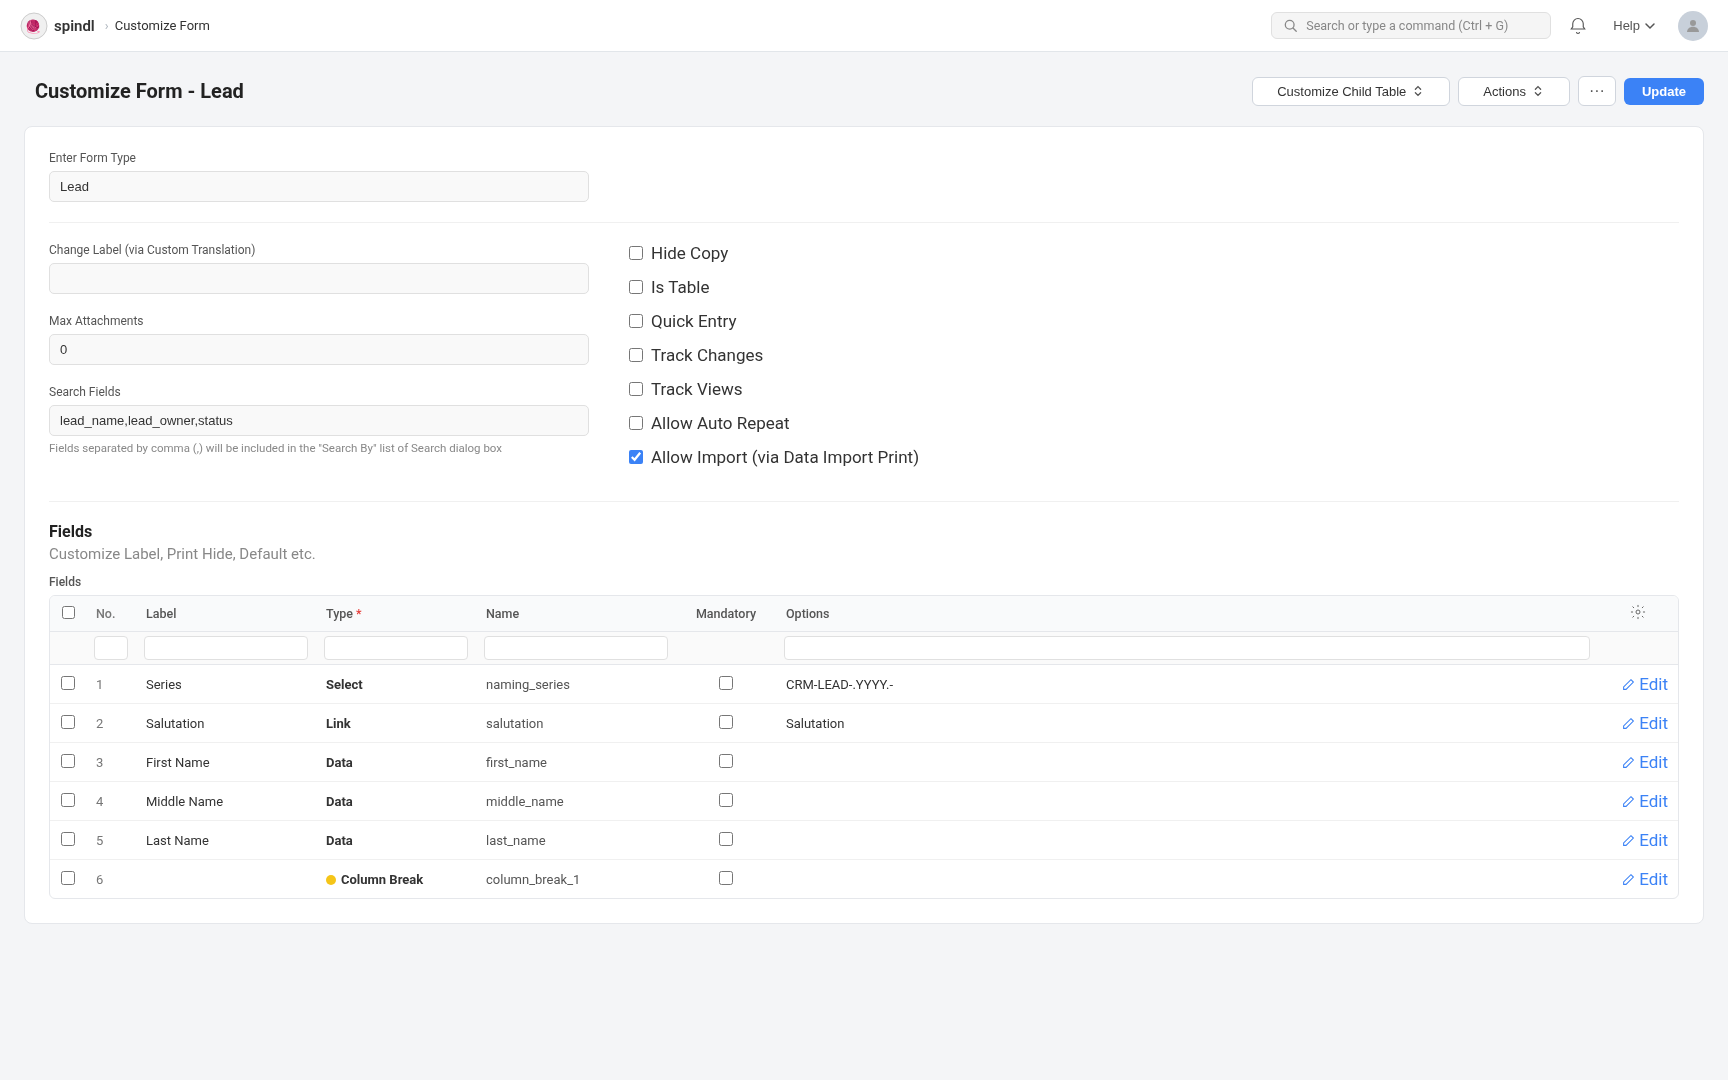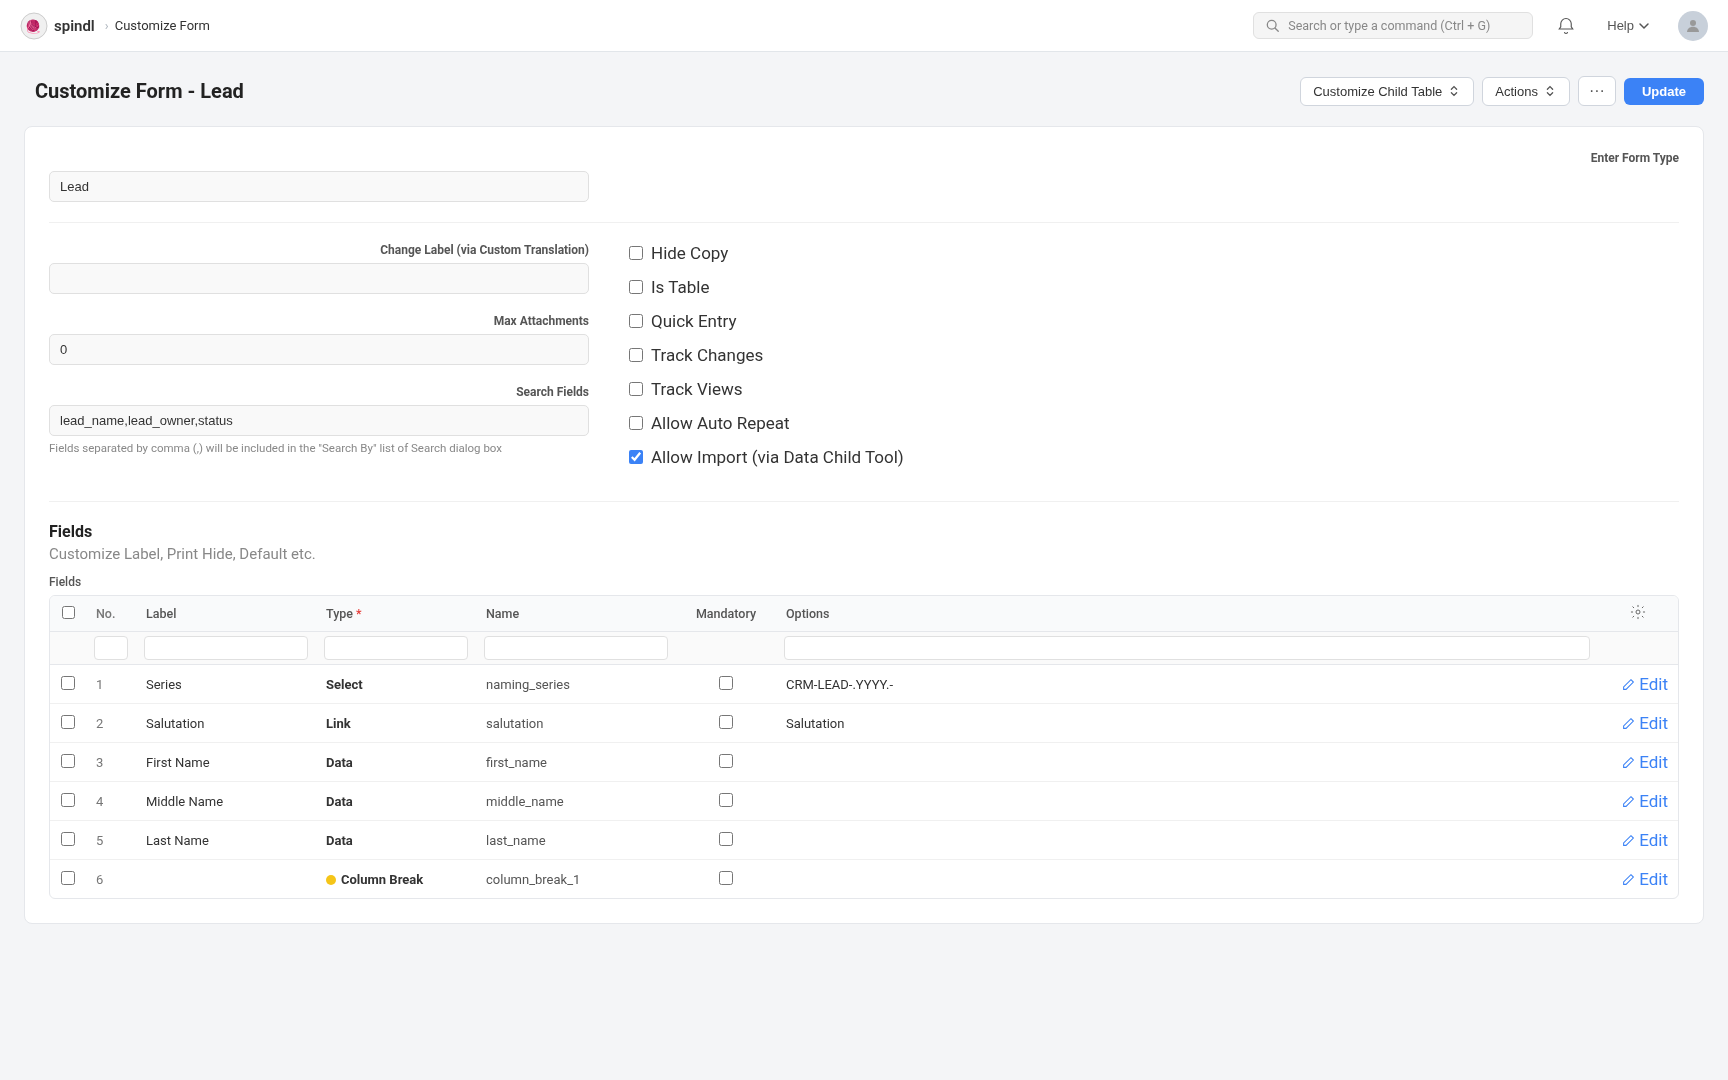--- a/index.html
+++ b/index.html
@@ -44,21 +44,21 @@
       margin-left: 10px;
       color: #6c757d;
       font-size: 13px;
     }
     .breadcrumb .chevron { color: #adb5bd; }
     .breadcrumb .current { color: #333; }
     .navbar-right {
       margin-left: auto;
       display: flex;
       align-items: center;
-      gap: 20px;
+      gap: 14px;
     }
     .search-bar {
       display: flex;
       align-items: center;
       background: #f5f5f5;
       border: 1px solid #e0e0e0;
       border-radius: 6px;
       padding: 5px 12px;
       width: 280px;
       gap: 8px;
@@ -125,21 +125,21 @@
       align-items: center;
       gap: 8px;
     }
     .btn-outline {
       display: flex;
       align-items: center;
       gap: 5px;
       background: #fff;
       border: 1px solid #d0d5dd;
       border-radius: 6px;
-      padding: 6px 12px;
+      padding: 6px 24px;
       font-size: 13px;
       cursor: pointer;
       color: #333;
     }
     .btn-dots {
       background: #fff;
       border: 1px solid #d0d5dd;
       border-radius: 6px;
       padding: 6px 10px;
       font-size: 16px;
@@ -166,25 +166,24 @@
       padding: 24px;
       margin-bottom: 0;
     }
 
     
     .form-section {
       margin-bottom: 20px;
     }
     .form-label {
       font-size: 12px;
-      font-weight: 700;
+      font-weight: 400;
       color: #555;
       margin-bottom: 6px;
       display: block;
-      text-align: right;
     }
     .form-input {
       width: 100%;
       border: 1px solid #e0e0e0;
       border-radius: 5px;
       padding: 7px 10px;
       font-size: 13px;
       color: #333;
       background: #f9f9f9;
       outline: none;
@@ -465,21 +464,21 @@
             <div class="checkbox-row">
               <input type="checkbox" id="cb_track_views" style="">
               <label for="cb_track_views">Track Views</label>
             </div>
             <div class="checkbox-row">
               <input type="checkbox" id="cb_allow_auto_repeat" style="">
               <label for="cb_allow_auto_repeat">Allow Auto Repeat</label>
             </div>
             <div class="checkbox-row">
               <input type="checkbox" id="cb_allow_import" checked="" style="accent-color: rgb(59, 130, 246);">
-              <label for="cb_allow_import">Allow Import (via Data Child Tool)</label>
+              <label for="cb_allow_import">Allow Import (via Data Import Print)</label>
             </div>
           </div>
       </div>
     </div>
 
     <hr class="divider">
 
     <div>
       <h2 class="fields-section-title">Fields</h2>
       <p class="fields-section-subtitle">Customize Label, Print Hide, Default etc.</p>

